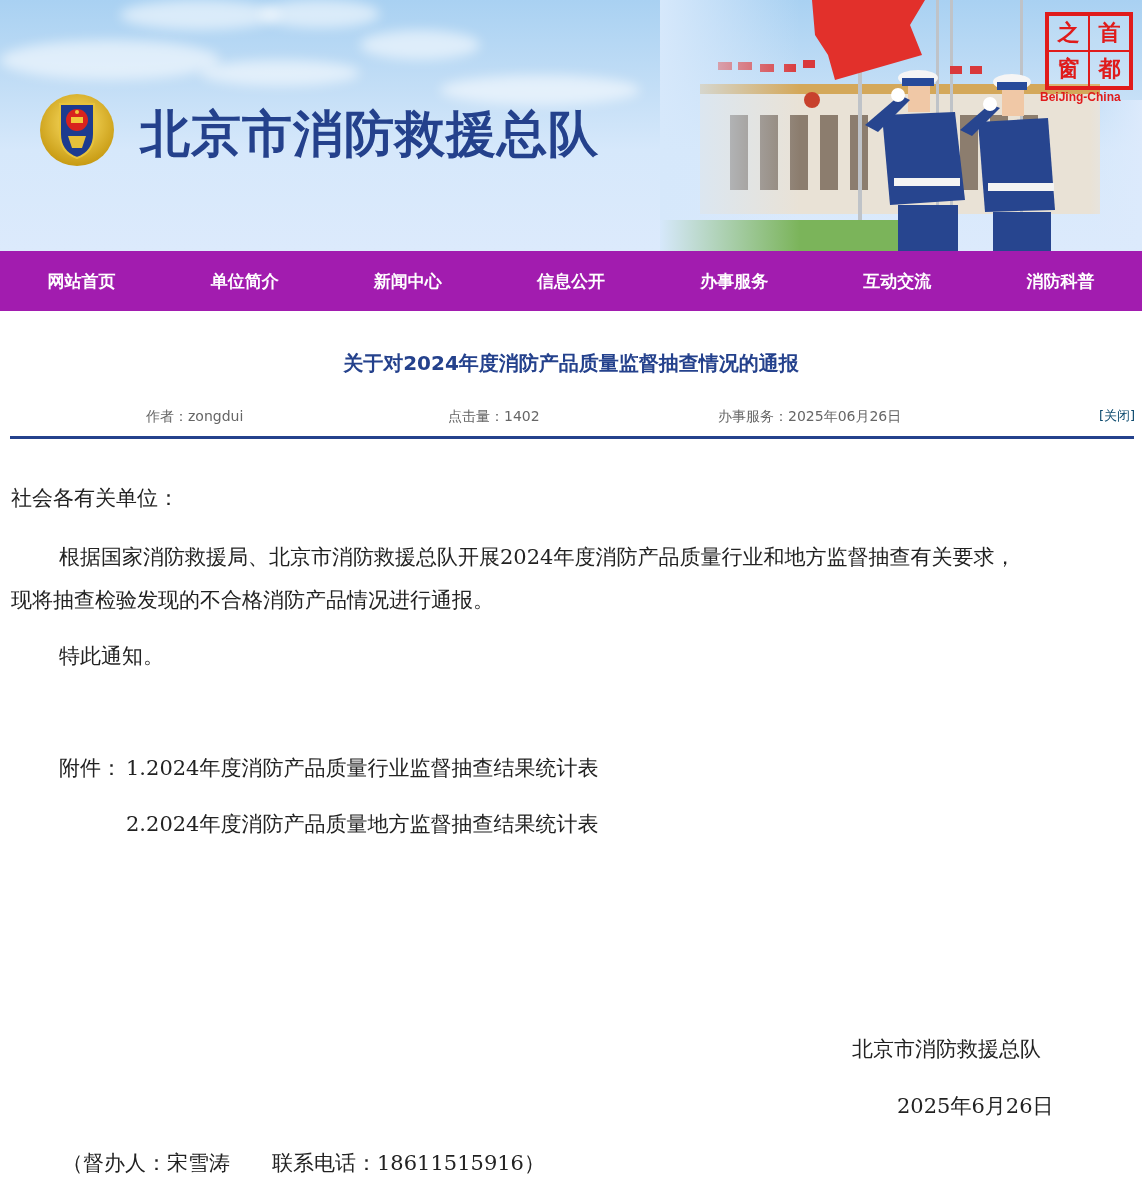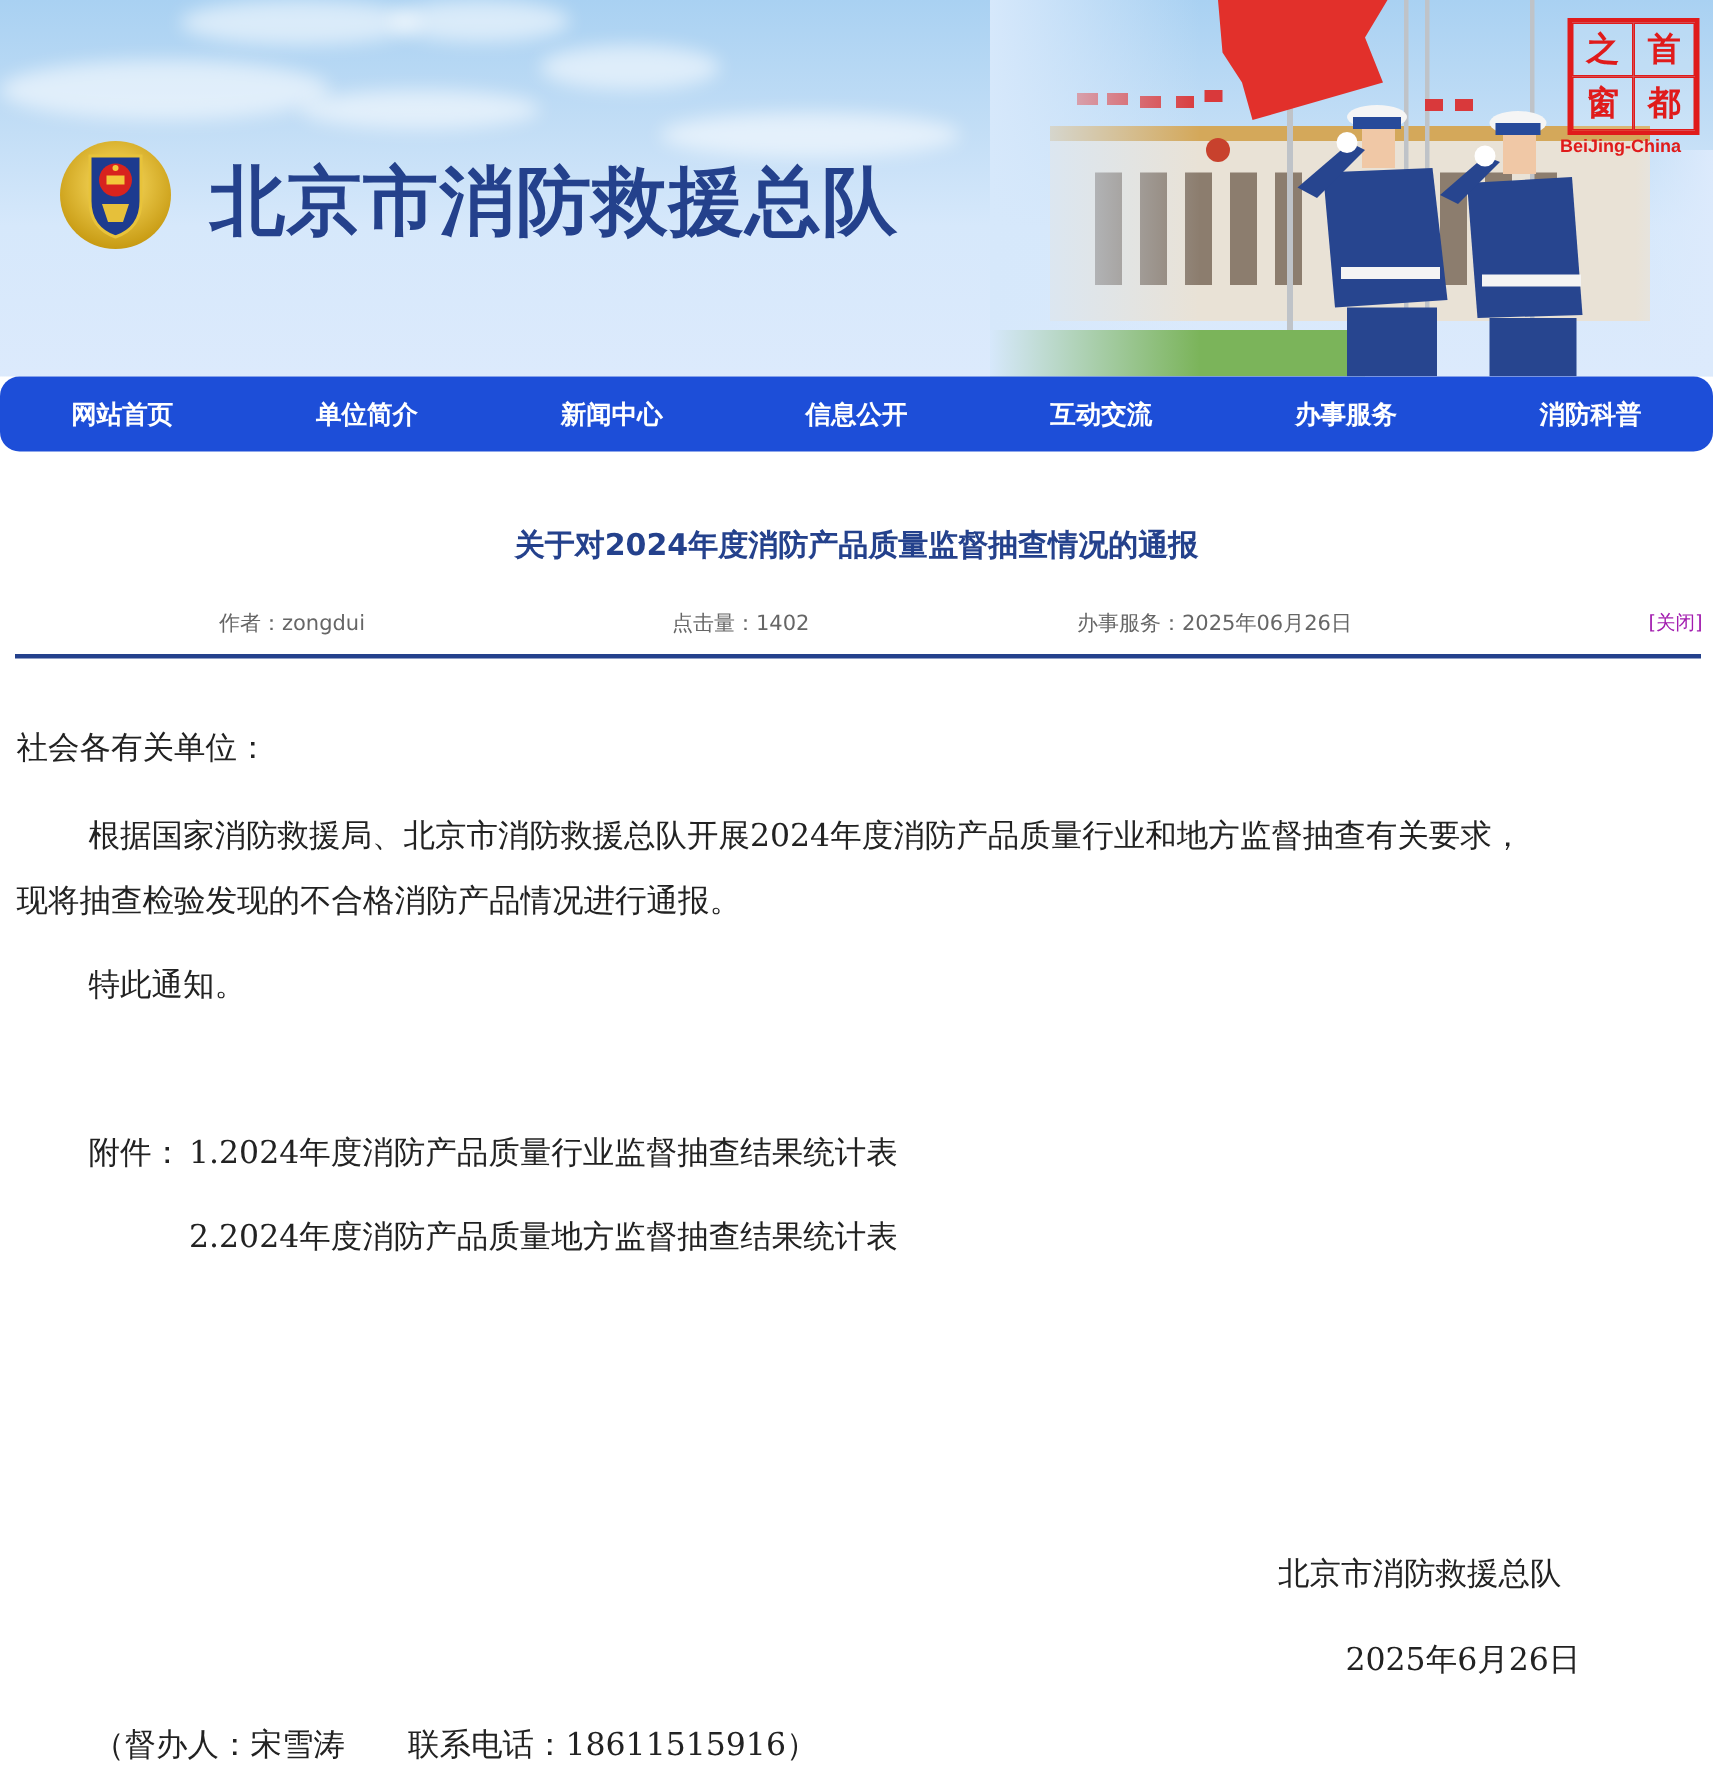--- a/index.html
+++ b/index.html
@@ -40,38 +40,38 @@
     color: #e01b1b; font-weight: bold; font-size: 22px;
     border: 1.5px solid #e01b1b;
   }
   .stamp-caption {
     position: absolute; left: 1040px; top: 90px; width: 100px; 
     color: #e01b1b; font-weight: bold; font-size: 12px; font-family: "Liberation Sans", sans-serif;
   }
 
   
   .navbar {
-    position: absolute; left: 0; top: 251px; width: 1142px; height: 50px;
-    background: #1d4ed8; display: flex; border-radius: 13px;
+    position: absolute; left: 0; top: 251px; width: 1142px; height: 60px;
+    background: #a21caf; display: flex;
   }
   .nav-item {
     flex: 1; display: flex; align-items: center; justify-content: center;
     color: #ffffff; font-size: 17px; font-weight: bold; cursor: pointer;
   }
 
   
   .article-title {
     position: absolute; left: 0; top: 348px; width: 1142px; text-align: center;
     color: #24418c; font-size: 20px; font-weight: bold; line-height: 30px;
   }
   .meta {
     position: absolute; top: 404px; font-size: 14px; color: #666666; line-height: 24px;
   }
   .close-link {
-    position: absolute; left: 1099px; top: 404px; font-size: 13px; color: #a21caf; line-height: 24px; cursor: pointer;
+    position: absolute; left: 1099px; top: 404px; font-size: 13px; color: #0c4a6e; line-height: 24px; cursor: pointer;
   }
   .title-rule {
     position: absolute; left: 10px; top: 436px; width: 1124px; height: 3px; background: #24418c;
   }
 
   
   .body-text {
     position: absolute; font-family: "DejaVu Serif", "Liberation Serif", serif;
     font-size: 21px; color: #222222; line-height: 44px; white-space: nowrap;
   }
@@ -171,22 +171,22 @@
     <span>都</span>
   </div>
   <div class="stamp-caption">BeiJing-China</div>
 </div>
 
 <nav class="navbar">
   <a class="nav-item">网站首页</a>
   <a class="nav-item">单位简介</a>
   <a class="nav-item">新闻中心</a>
   <a class="nav-item">信息公开</a>
+  <a class="nav-item">办事服务</a>
   <a class="nav-item">互动交流</a>
-  <a class="nav-item">办事服务</a>
   <a class="nav-item">消防科普</a>
 </nav>
 
 <h1 class="article-title">关于对2024年度消防产品质量监督抽查情况的通报</h1>
 <span class="meta" style="left:146px;">作者：zongdui</span>
 <span class="meta" style="left:448px;">点击量：1402</span>
 <span class="meta" style="left:718px;">办事服务：2025年06月26日</span>
 <a class="close-link">[关闭]</a>
 <div class="title-rule"></div>
 

